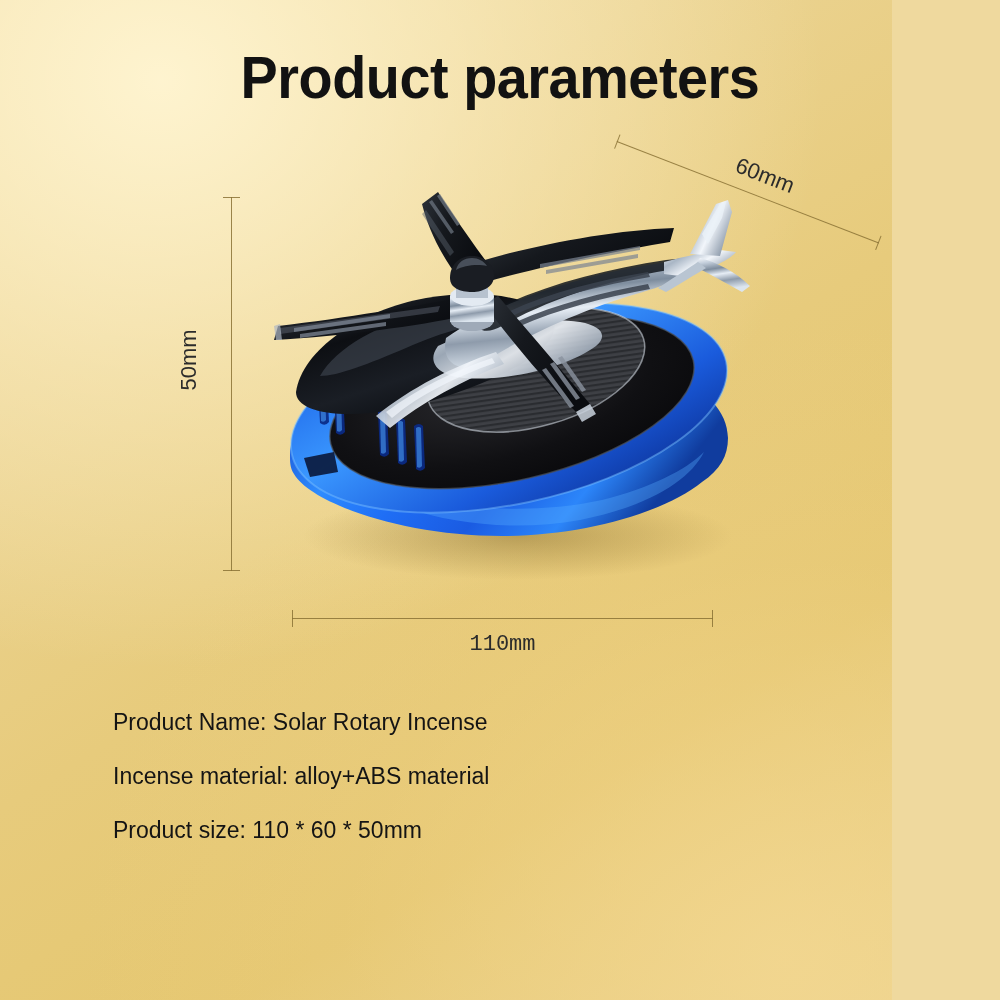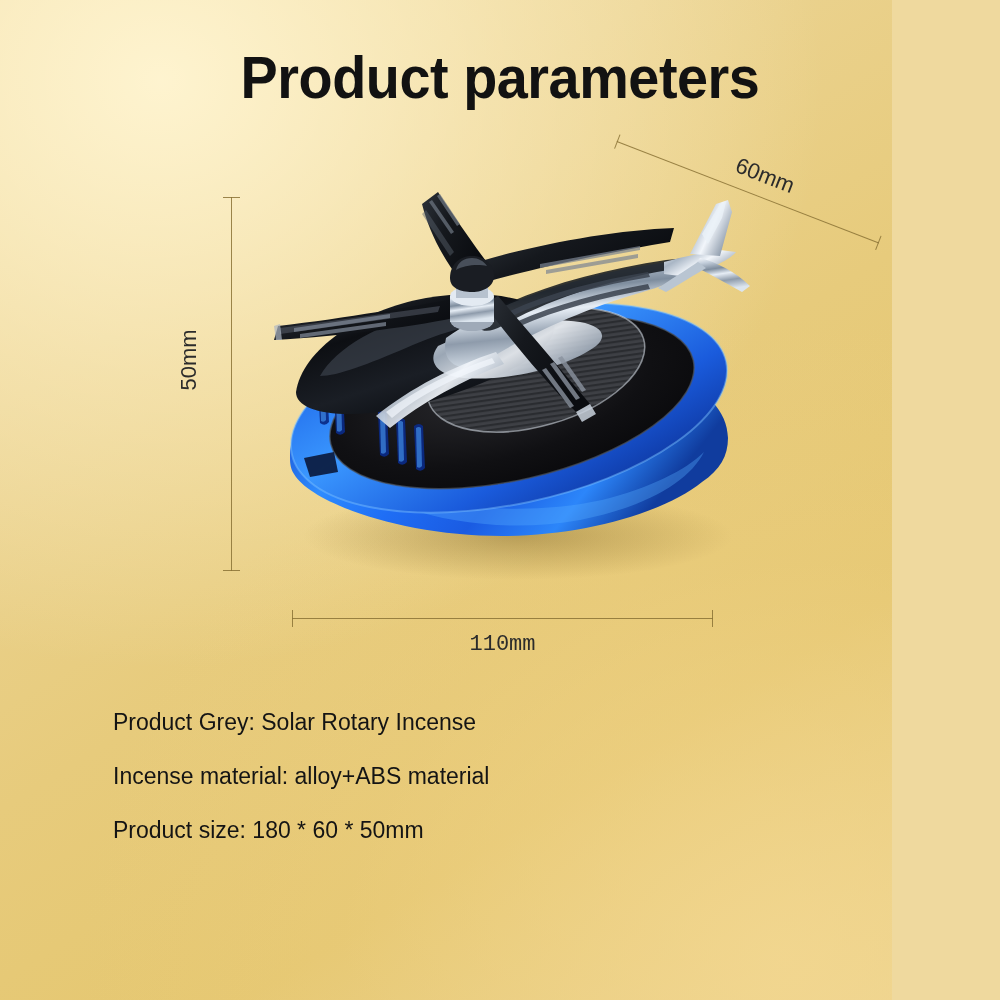--- a/index.html
+++ b/index.html
@@ -409,18 +409,18 @@
   </div>
 
   <div class="dim110">
     <div class="bar"></div>
     <div class="tick start"></div>
     <div class="tick end"></div>
     <div class="label">110mm</div>
   </div>
 
   <div class="specs">
-    <div class="spec-line">Product Grey: Solar Rotary Incense</div>
+    <div class="spec-line">Product Name: Solar Rotary Incense</div>
     <div class="spec-line">Incense material: alloy+ABS material</div>
-    <div class="spec-line">Product size: 180 * 60 * 50mm</div>
+    <div class="spec-line">Product size: 110 * 60 * 50mm</div>
   </div>
 
 </div>
 
 </body></html>

